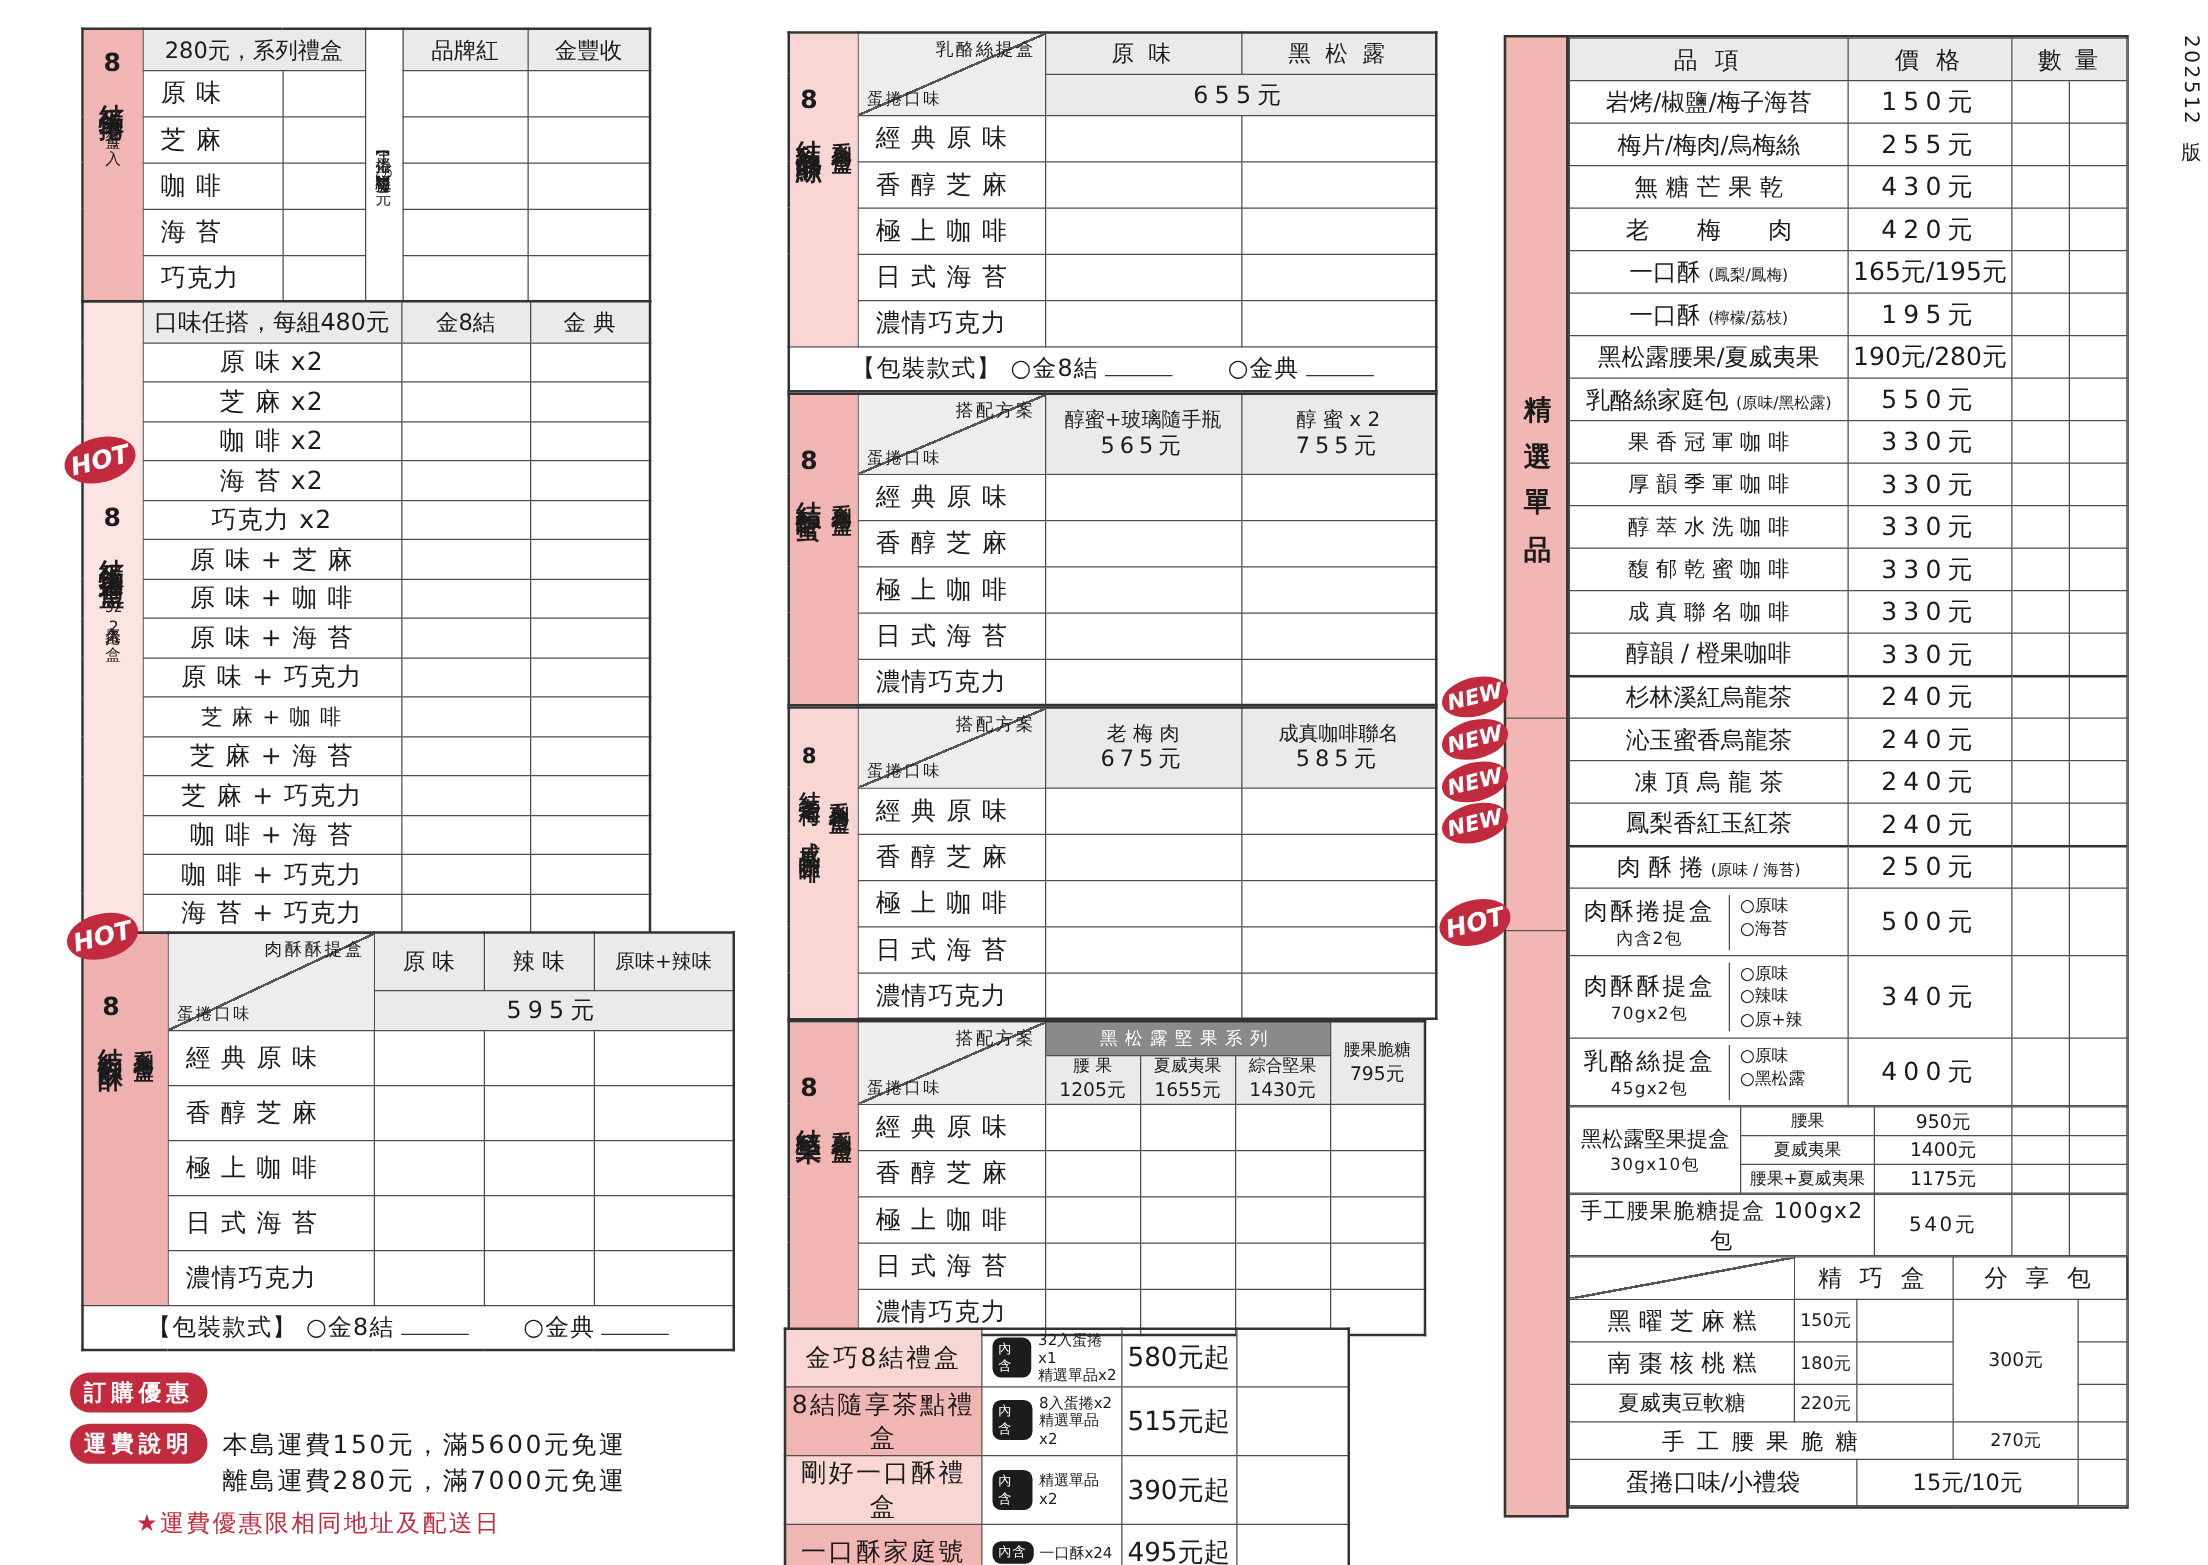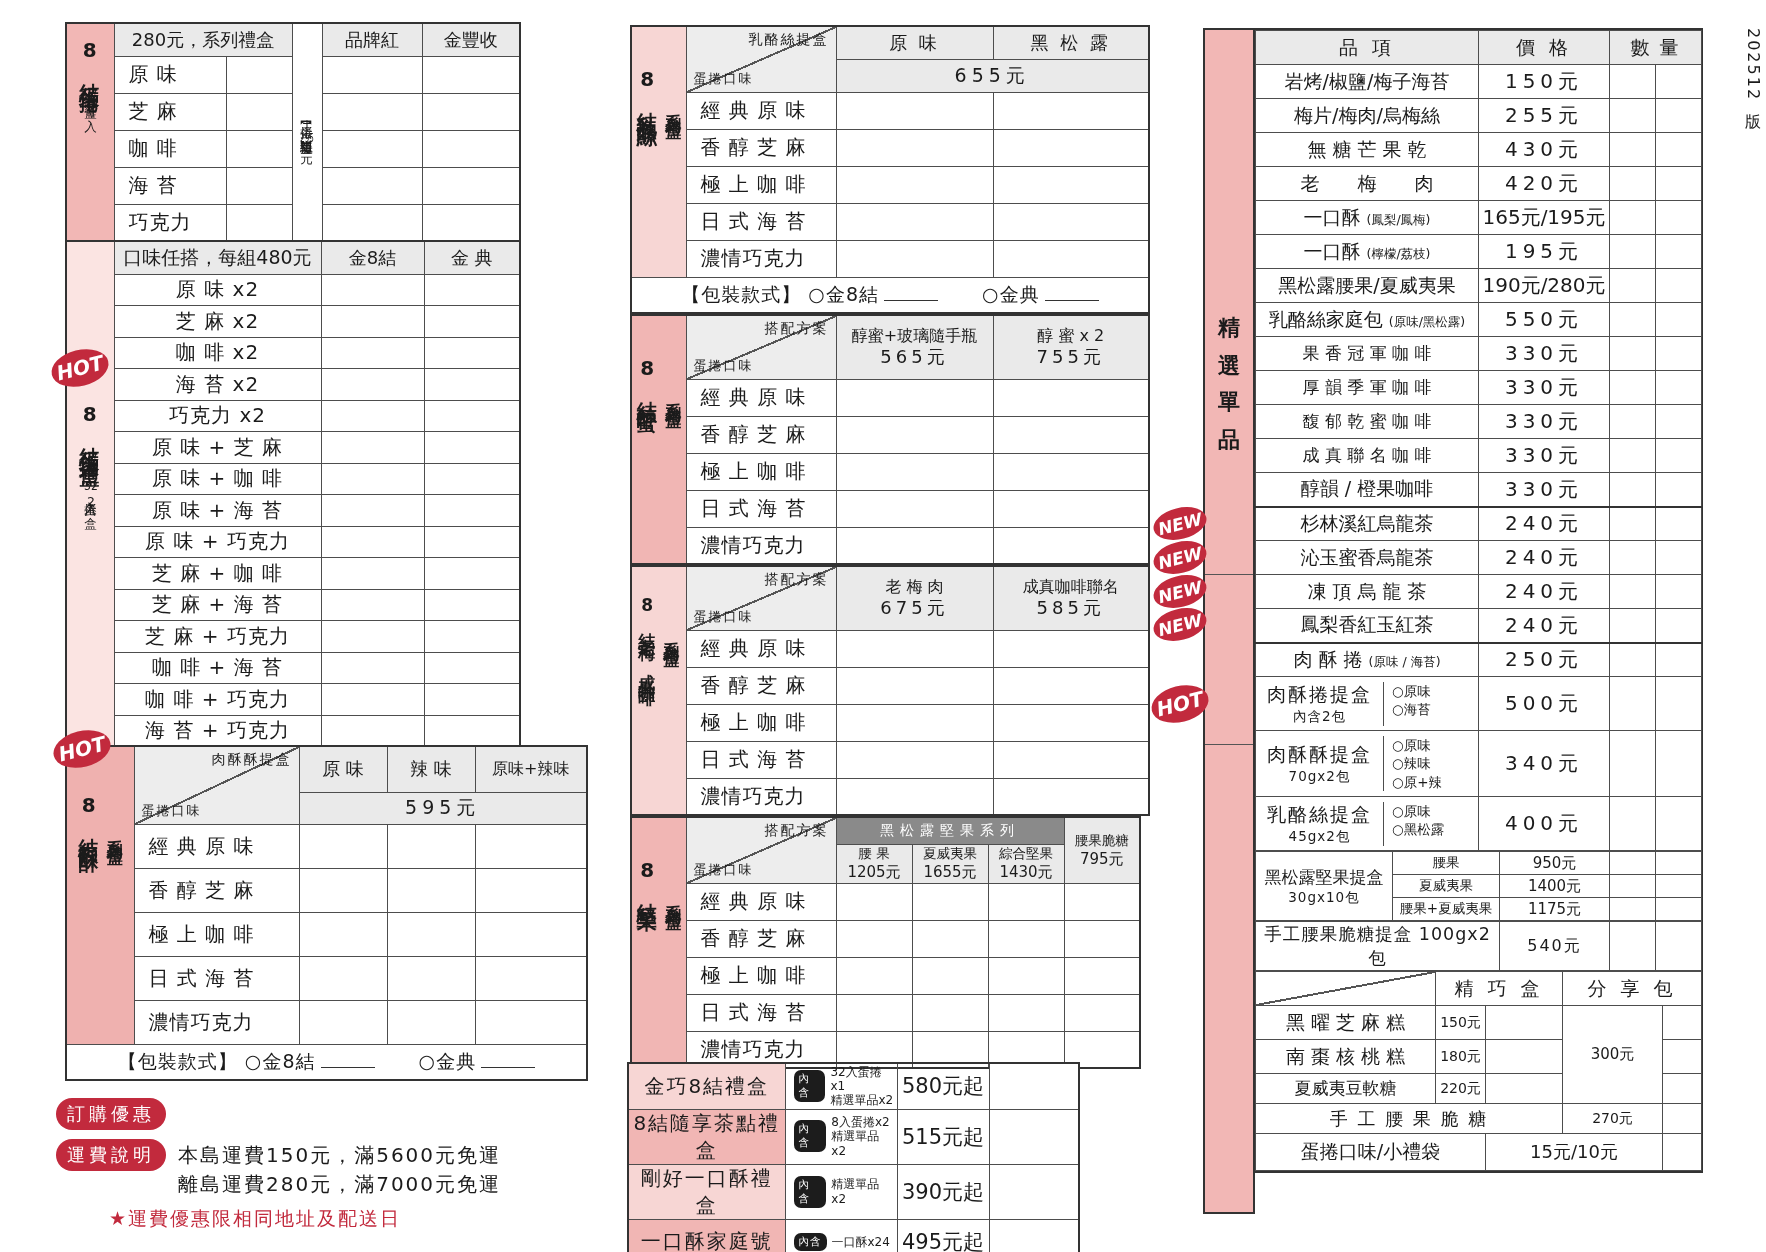--- a/index.html
+++ b/index.html
@@ -30,21 +30,21 @@
   .dbot{position:absolute;bottom:4px;left:7px;font-size:13px;letter-spacing:2px}
   .banner{background:#8a8a8a;color:#fff;font-size:14px;letter-spacing:6px}
   .hd2l .l1{display:block;font-size:16px;line-height:1.25}
   .hd2l .l2{display:block;font-size:18px;letter-spacing:4px;line-height:1.25}
   .nuthd .l1{display:block;font-size:13.5px;line-height:1.3}
   .nuthd .l2{display:block;font-size:15px;line-height:1.25}
   .hot,.new{position:absolute;z-index:6;background:#c22a3d;color:#fff;font-weight:bold;font-style:italic;
      border-radius:50%;display:flex;align-items:center;justify-content:center;transform:rotate(-14deg)}
   .hot{width:58px;height:36px;font-size:20px}
   .new{width:54px;height:31px;font-size:17px}
-  .badgepill{display:inline-block;background:#c22a3d;color:#fff;font-weight:normal;border-radius:16px;
+  .badgepill{display:inline-block;background:#c22a3d;color:#fff;font-weight:bold;border-radius:16px;
      padding:4px 11px;font-size:18px;letter-spacing:4px}
   .incl{display:inline-block;background:#1c1c1c;color:#fff;border-radius:7px;font-size:10.5px;padding:2px 5px;letter-spacing:1px}
   .blank{display:inline-block;width:54px;border-bottom:1.6px solid #333;height:15px;margin-left:5px;vertical-align:baseline}
   .ft{font-size:19px;letter-spacing:1px}
   .namesmall{font-size:12.5px}
   .sub{display:block;font-size:13.5px;letter-spacing:1px}
   .opts{font-size:13.5px;text-align:left;line-height:1.35;padding-left:8px}
   .splitname{display:flex;align-items:center;height:100%}
   .splitname .nm{flex:1.35}
   .splitname .op{flex:1;border-left:1px solid #4d4d4d;align-self:stretch;display:flex;flex-direction:column;}
@@ -184,21 +184,21 @@
       <td class="" style="font-size:20px;letter-spacing:1px">原 味 + 海 苔</td>
       <td class="q"></td>
             <td class="q"></td>
           </tr>
           <tr style="height:31.5px">
       <td class="" style="font-size:20px;letter-spacing:1px">原 味 + 巧克力</td>
       <td class="q"></td>
             <td class="q"></td>
           </tr>
           <tr style="height:31.5px">
-      <td class="" style="font-size:20px;letter-spacing:1px">芝 麻 + 咖 啡</td>
+      <td class="" style="font-size:17px;letter-spacing:1px">芝 麻 + 咖 啡</td>
       <td class="q"></td>
             <td class="q"></td>
           </tr>
           <tr style="height:31.5px">
       <td class="" style="font-size:20px;letter-spacing:1px">芝 麻 + 海 苔</td>
       <td class="q"></td>
             <td class="q"></td>
           </tr>
           <tr style="height:31.5px">
       <td class="" style="font-size:20px;letter-spacing:1px">芝 麻 + 巧克力</td>
@@ -711,20 +711,28 @@
           <tr style="height:34px">
             <td style="position:relative;font-size:17px">
         <span>厚 韻 季 軍 咖 啡</span>
         </td>
       <td class="price" style="font-size:20px">330元</td>
       <td class="q" style=""></td>
             <td class="q" style=""></td>
           </tr>
           <tr style="height:34px">
             <td style="position:relative;font-size:17px">
+        <span>醇 萃 水 洗 咖 啡</span>
+        </td>
+      <td class="price" style="font-size:20px">330元</td>
+      <td class="q" style=""></td>
+            <td class="q" style=""></td>
+          </tr>
+          <tr style="height:34px">
+            <td style="position:relative;font-size:17px">
         <span>馥 郁 乾 蜜 咖 啡</span>
         </td>
       <td class="price" style="font-size:20px">330元</td>
       <td class="q" style=""></td>
             <td class="q" style=""></td>
           </tr>
           <tr style="height:34px">
             <td style="position:relative;font-size:17px">
         <span>成 真 聯 名 咖 啡</span>
         </td>

